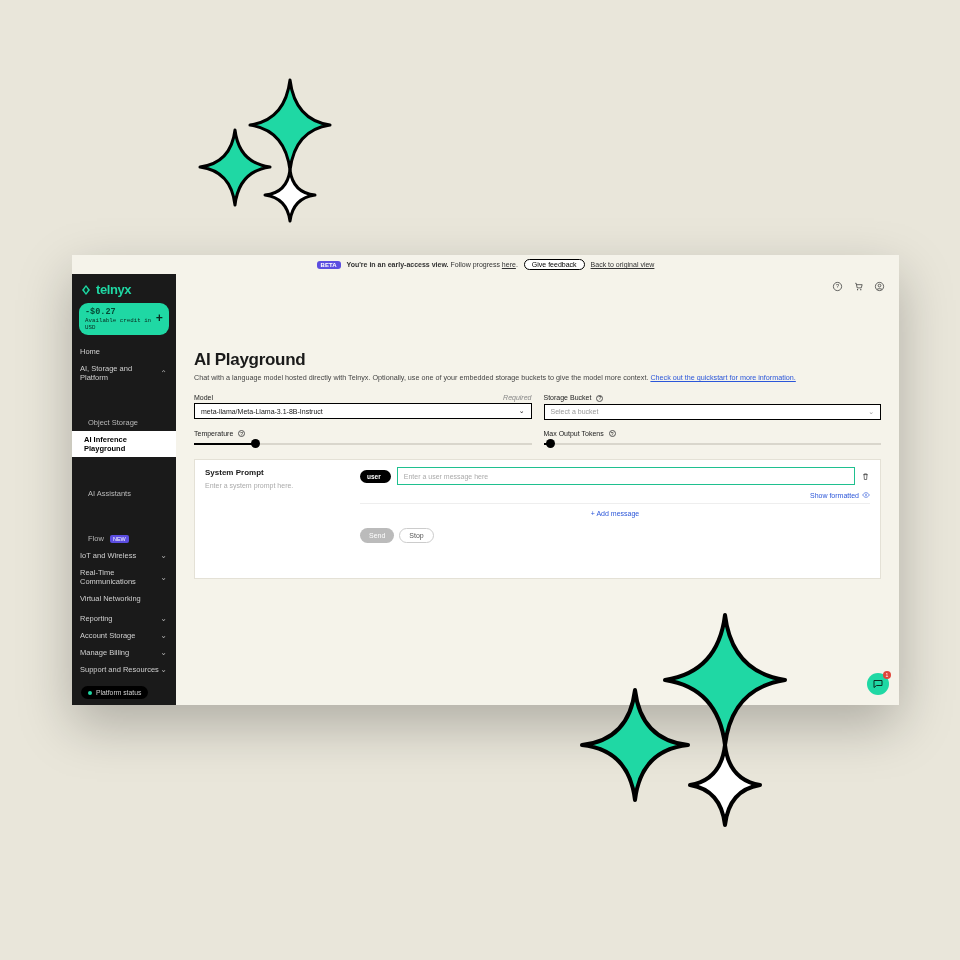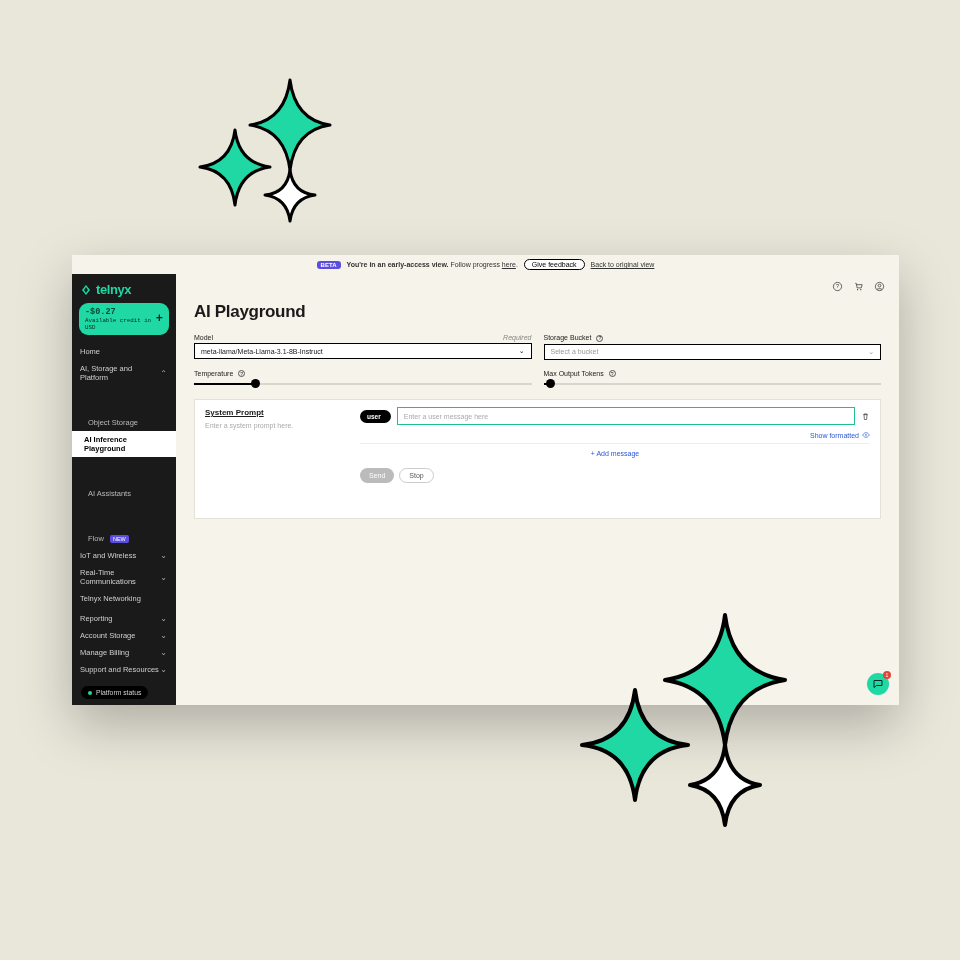--- a/index.html
+++ b/index.html
@@ -122,20 +122,21 @@
     font-size: 6.8px;
   }
   .dot { width: 4px; height: 4px; border-radius: 50%; background: #1fd8a4; }
 
   
   .main {
     flex: 1;
     background: #f5f3ea;
     display: flex; flex-direction: column;
     min-width: 0;
+    gap: 48px;
   }
   .topbar {
     height: 24px;
     display: flex; align-items: center; justify-content: flex-end;
     gap: 10px; padding: 0 14px;
   }
   .topbar .ticon { width: 11px; height: 11px; color: #333; }
   .content { padding: 4px 18px 14px 18px; }
   .title { font-size: 17px; font-weight: 800; letter-spacing: -0.3px; }
   .desc { font-size: 7.2px; color: #444; margin-top: 3px; }
@@ -169,21 +170,21 @@
     margin-top: 10px;
     background: #fff;
     border: 1px solid #e4e1d6;
     display: flex;
     min-height: 120px;
   }
   .sys-col {
     width: 155px; padding: 8px 10px;
     border-right: 1px solid transparent;
   }
-  .sys-col h4 { font-size: 8px; font-weight: 700; text-decoration: underline; }
+  .sys-col h4 { font-size: 8px; font-weight: 700; }
   .sys-col .ph { font-size: 7px; color: #aaa; margin-top: 5px; }
   .msg-col { flex: 1; padding: 7px 10px; }
   .msg-row { display: flex; align-items: center; gap: 6px; }
   .role-pill {
     background: #000; color: #fff; font-size: 6.5px;
     padding: 3px 10px 3px 7px; border-radius: 10px;
     font-weight: 600;
   }
   .msg-input {
     flex: 1; height: 18px; border: 1.5px solid #1fc08f;
@@ -275,21 +276,21 @@
       </div>
       <div class="nav-item small">
         <span>IoT and Wireless</span>
         <span class="chev">⌄</span>
       </div>
       <div class="nav-item small">
         <span>Real-Time Communications</span>
         <span class="chev">⌄</span>
       </div>
       <div class="nav-item small">
-        <span>Telnyx Networking</span>
+        <span>Virtual Networking</span>
       </div>
 
       <div class="nav-section-gap"></div>
 
       <div class="nav-item small">
         <span>Reporting</span>
         <span class="chev">⌄</span>
       </div>
       <div class="nav-item small">
         <span>Account Storage</span>
@@ -323,20 +324,23 @@
           </svg>
         <svg class="ticon" viewBox="0 0 24 24">
             <circle cx="12" cy="12" r="9" fill="none" stroke="#333" stroke-width="1.6"></circle>
             <circle cx="12" cy="10" r="3" fill="none" stroke="#333" stroke-width="1.6"></circle>
             <path d="M6 19c1.5-3 10.5-3 12 0" fill="none" stroke="#333" stroke-width="1.6"></path>
           </svg>
       </div>
 
       <div class="content">
         <div class="title">AI Playground</div>
+        <div class="desc">
+          <span>Chat with a language model hosted directly with Telnyx. Optionally, use one of your embedded storage buckets to give the model more context. </span><a>Check out the quickstart for more information.</a>
+        </div>
 
         <div class="controls-row">
           <div class="ctrl half">
             <div class="lblrow">
               <span class="lbl">Model</span>
               <span class="req">Required</span>
             </div>
             <div class="select">
               <span>meta-llama/Meta-Llama-3.1-8B-Instruct</span>
               <span class="caret">⌄</span>

